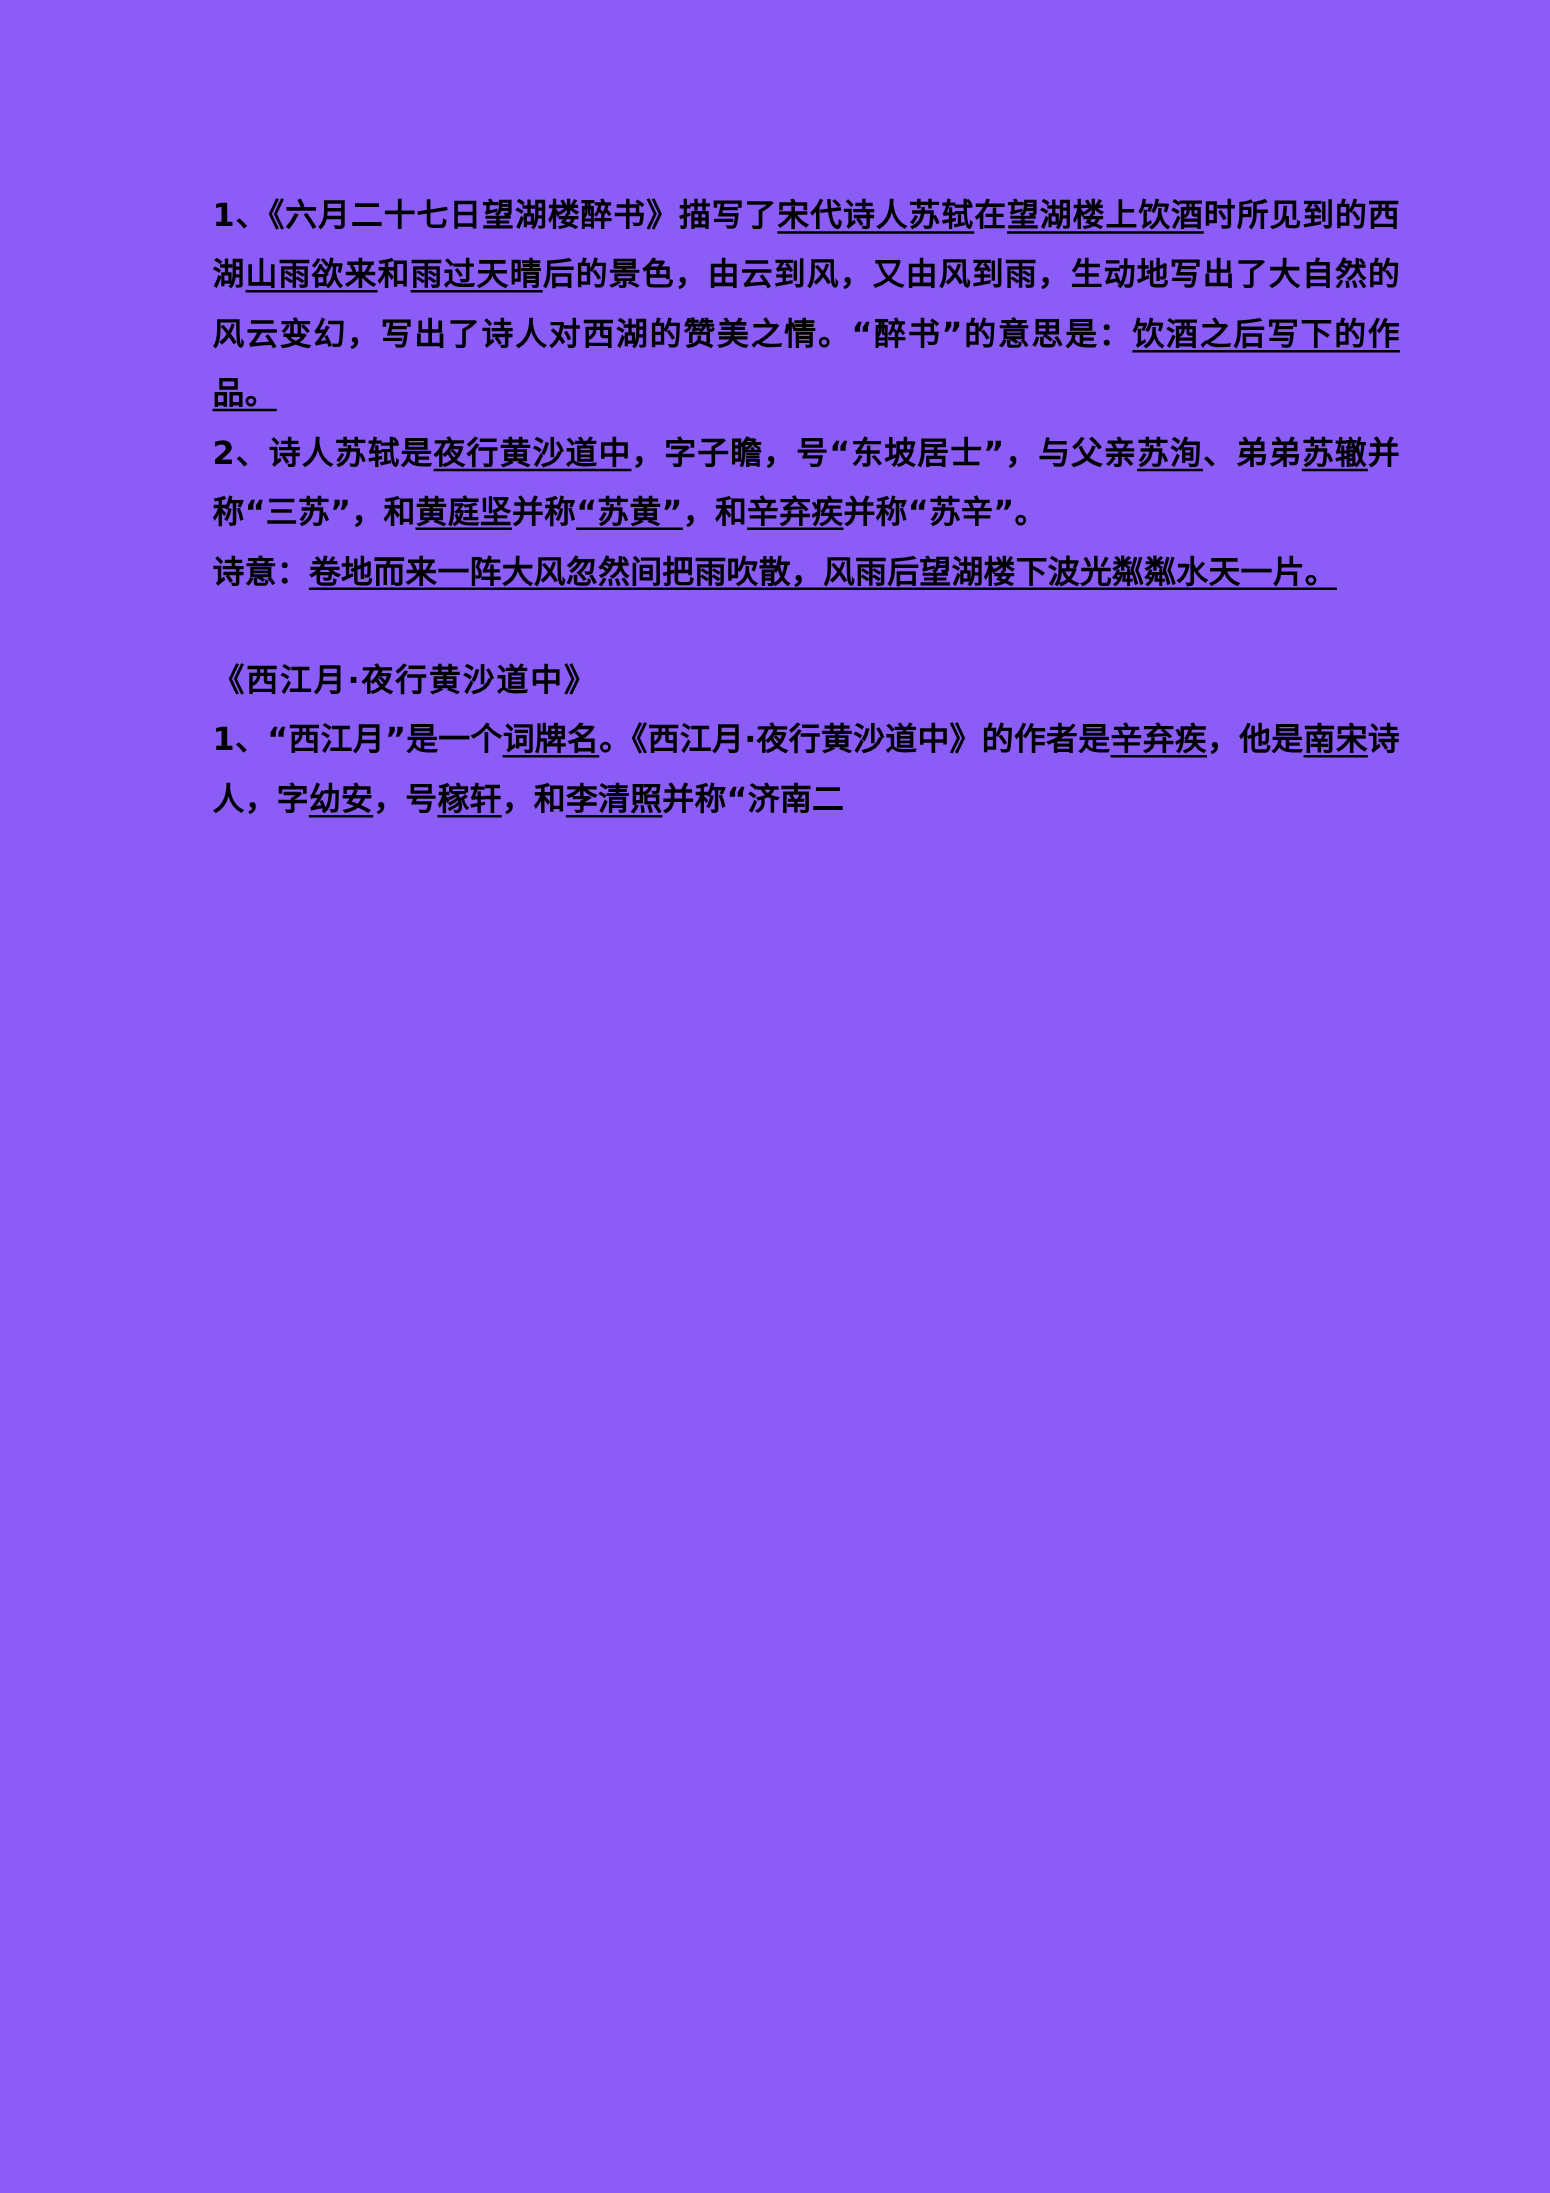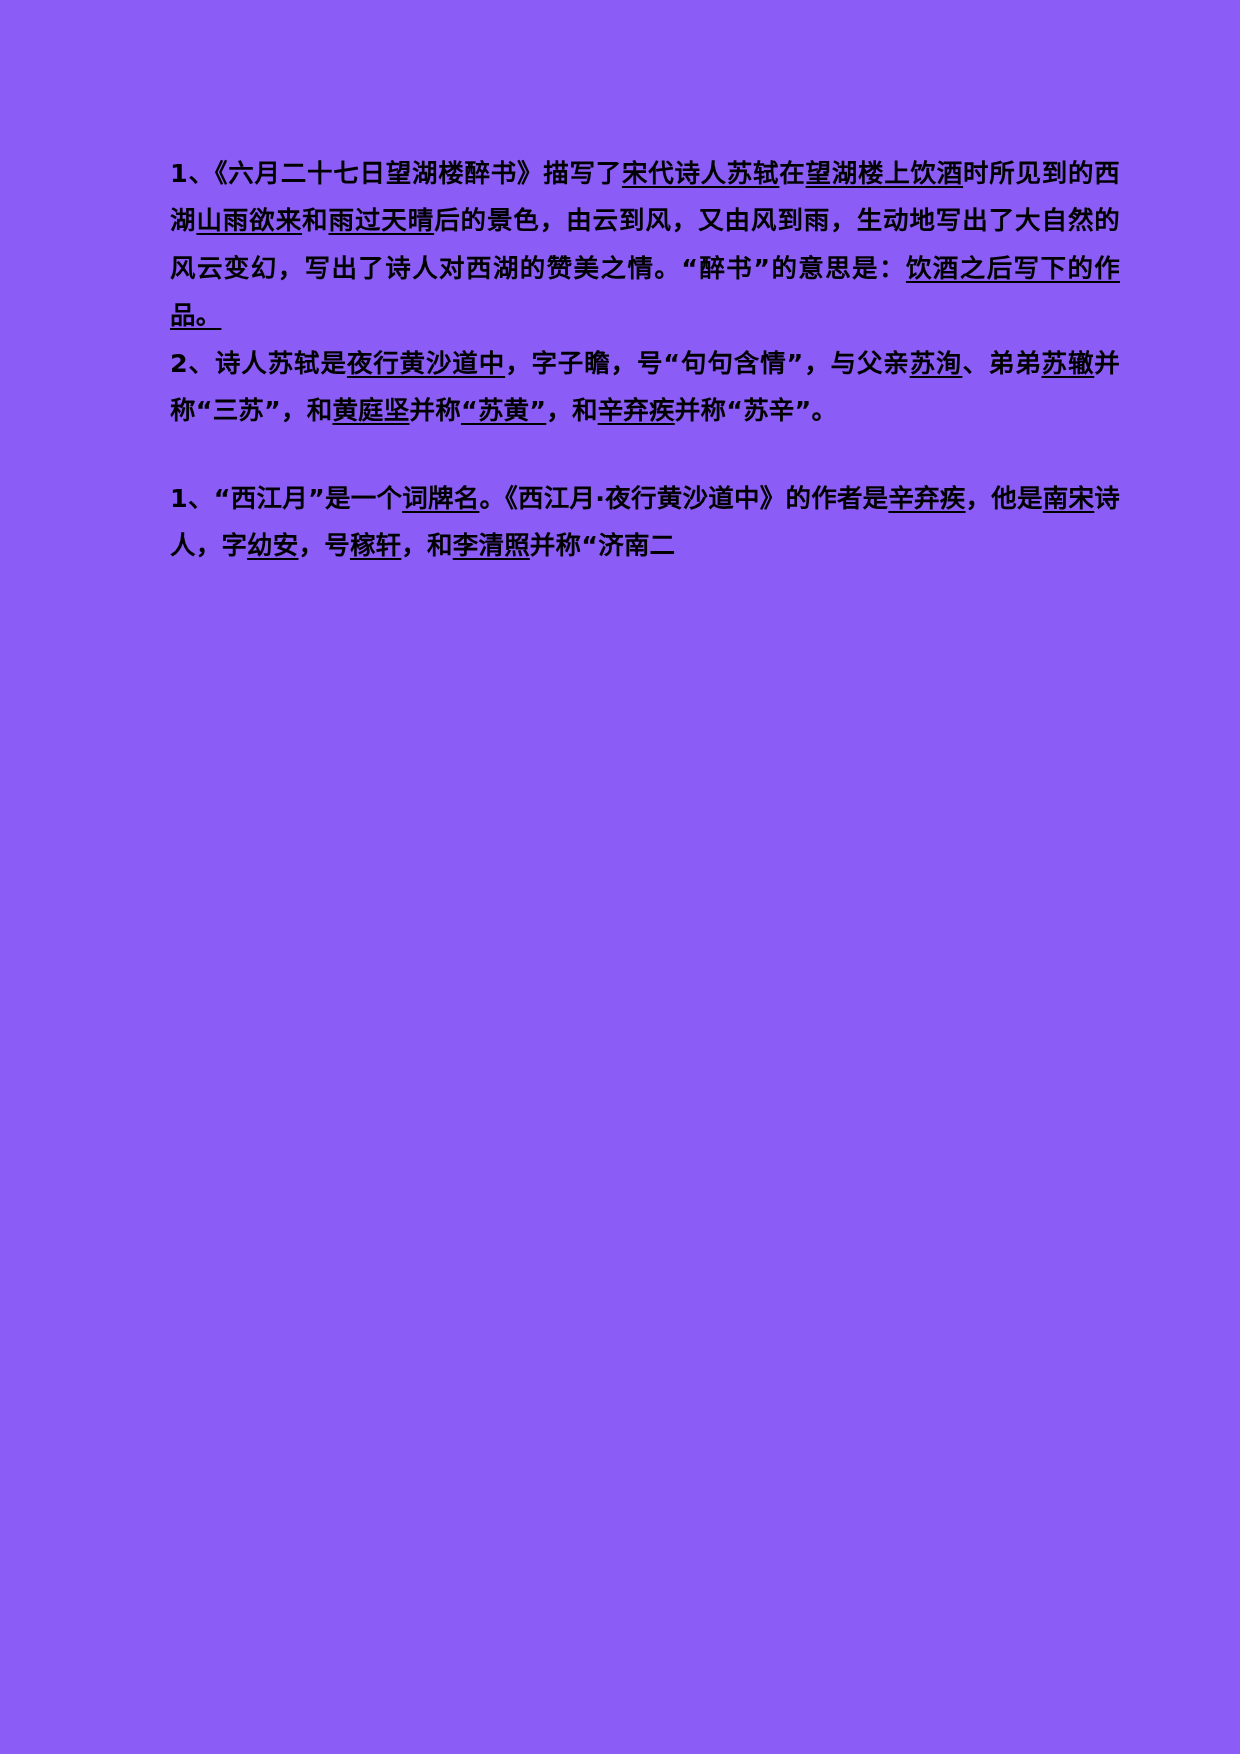--- a/index.html
+++ b/index.html
@@ -53,24 +53,26 @@
   }
 </style>
 </head>
 <body>
 
 <div class="page">
   <div class="doc-body">
 
     <div>
       <p class="para"><span>1、《六月二十七日望湖楼醉书》描写了</span><span class="u">宋代诗人苏轼</span><span>在</span><span class="u">望湖楼上饮酒</span><span>时所见到的</span><span>西湖</span><span class="u">山雨欲来</span><span>和</span><span class="u">雨过天晴</span><span>后的景色，由云到风，又由风到雨，生动地写出了大自然的风云变幻，写出了诗人对西湖的赞美之情。“醉书”的意思是：</span><span class="u">饮酒之后写下的作品。</span></p>
-      <p class="para"><span>2、诗人苏轼是</span><span class="u">夜行黄沙道中</span><span>，字子瞻，号“句句含情”，与父亲</span><span class="u">苏洵</span><span>、弟弟</span><span class="u">苏辙</span><span>并称“三苏”，和</span><span class="u">黄庭坚</span><span>并称</span><span class="u">“苏黄”</span><span>，和</span><span class="u">辛弃疾</span><span>并称“苏辛”。</span></p>
+      <p class="para"><span>2、诗人苏轼是</span><span class="u">夜行黄沙道中</span><span>，字子瞻，号“东坡居士”，与父亲</span><span class="u">苏洵</span><span>、弟弟</span><span class="u">苏辙</span><span>并称“三苏”，和</span><span class="u">黄庭坚</span><span>并称</span><span class="u">“苏黄”</span><span>，和</span><span class="u">辛弃疾</span><span>并称“苏辛”。</span></p>
+      <p class="para"><span>诗意：</span><span class="u">卷地而来一阵大风忽然间把雨吹散，风雨后望湖楼下波光粼粼水天一片。</span></p>
     </div>
 
     <div class="spacer"></div>
 
+    <p class="section-title wide">《西江月·夜行黄沙道中》</p>
 
     <div>
       <p class="para"><span>1、“西江月”是一个</span><span class="u">词牌名</span><span>。《西江月·夜行黄沙道中》的作者是</span><span class="u">辛弃疾</span><span>，他是</span><span class="u">南宋</span><span>诗人，字</span><span class="u">幼安</span><span>，号</span><span class="u">稼轩</span><span>，和</span><span class="u">李清照</span><span>并称“济南二</span></p>
     </div>
 
   </div>
 </div>
 
 </body></html>

